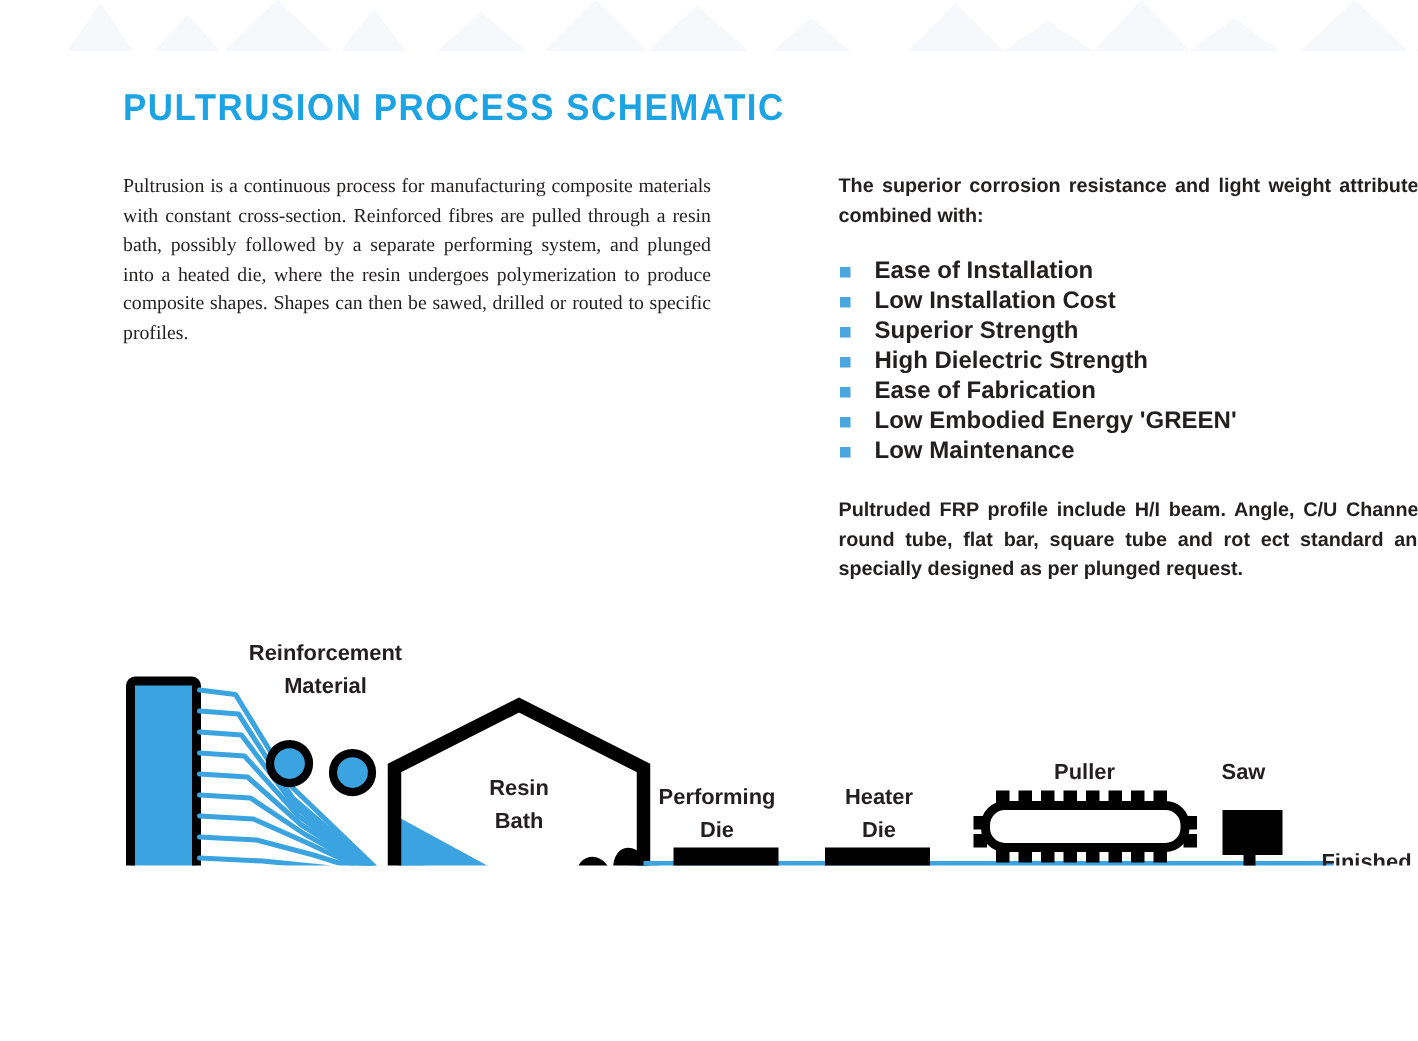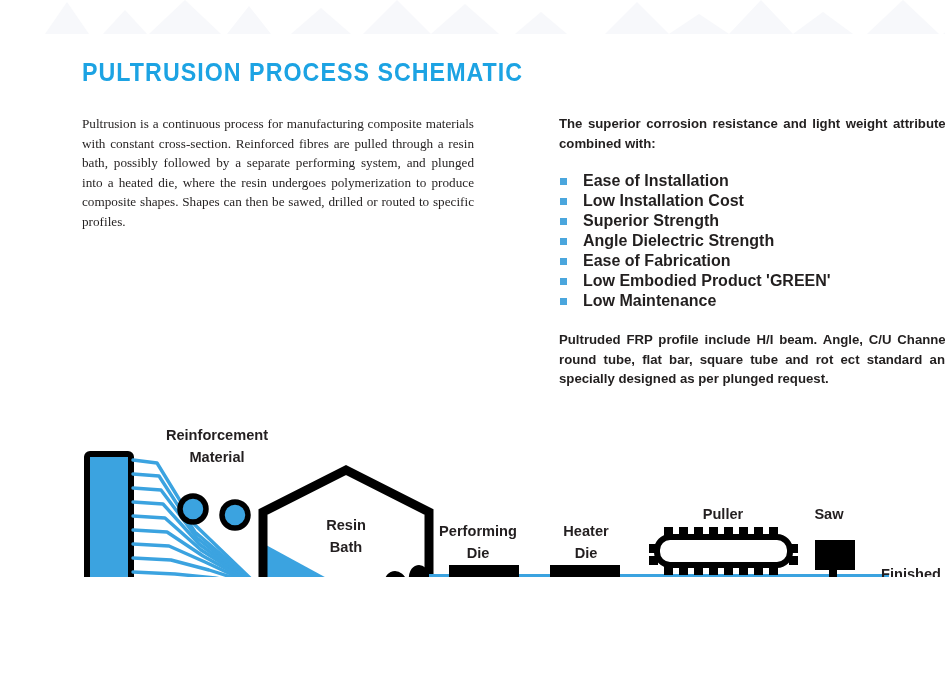--- a/index.html
+++ b/index.html
@@ -97,23 +97,23 @@
   <div class="col-left">
     <p class="para">Pultrusion is a continuous process for manufacturing composite materials with constant cross-section. Reinforced fibres are pulled through a resin bath, possibly followed by a separate performing system, and plunged into a heated die, where the resin undergoes polymerization to produce composite shapes. Shapes can then be sawed, drilled or routed to specific profiles.</p>
   </div>
 
   <div class="col-right">
     <p class="para">The superior corrosion resistance and light weight attributes combined with:</p>
     <ul class="bullets">
       <li><span class="bsq"></span><span>Ease of Installation</span></li>
       <li><span class="bsq"></span><span>Low Installation Cost</span></li>
       <li><span class="bsq"></span><span>Superior Strength</span></li>
-      <li><span class="bsq"></span><span>Angle Dielectric Strength</span></li>
+      <li><span class="bsq"></span><span>High Dielectric Strength</span></li>
       <li><span class="bsq"></span><span>Ease of Fabrication</span></li>
-      <li><span class="bsq"></span><span>Low Embodied Product 'GREEN'</span></li>
+      <li><span class="bsq"></span><span>Low Embodied Energy 'GREEN'</span></li>
       <li><span class="bsq"></span><span>Low Maintenance</span></li>
     </ul>
     <p class="para last">Pultruded FRP profile include H/I beam. Angle, C/U Channel, round tube, flat bar, square tube and rot ect standard and specially designed as per plunged request.</p>
   </div>
 
   <div class="diagram">
     <svg width="945" height="296" viewBox="0 0 945 296">
 
       <rect x="212" y="212" width="678" height="40" fill="#000000"></rect>
 

